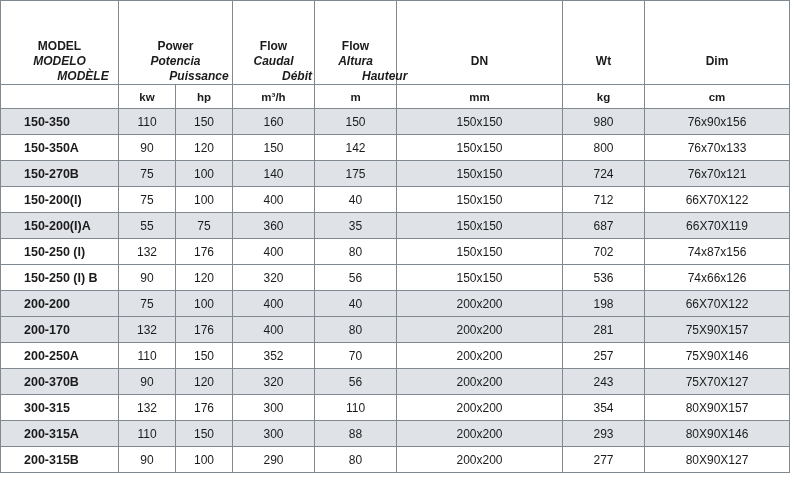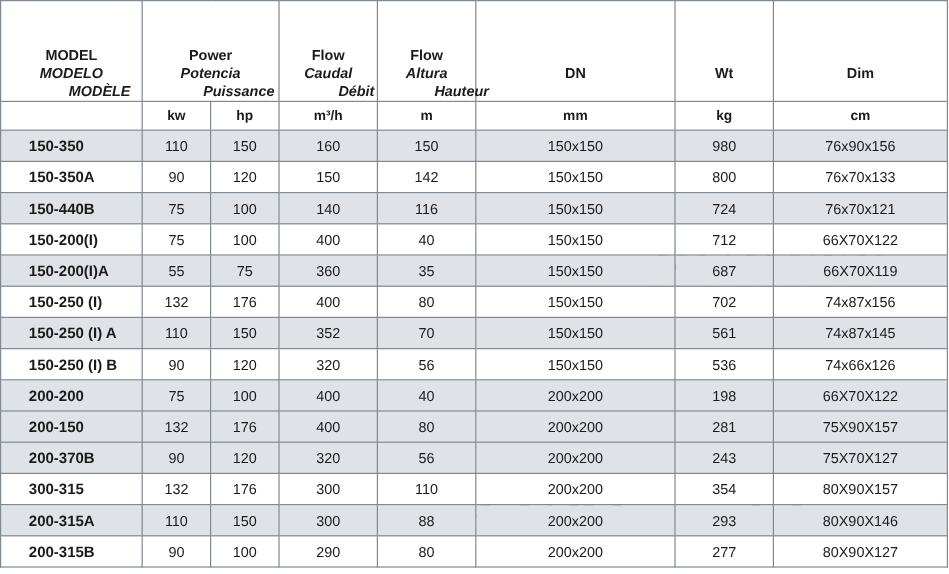--- a/index.html
+++ b/index.html
@@ -173,25 +173,25 @@
           <td class="model">150-350A</td>
           <td>90</td>
           <td>120</td>
           <td>150</td>
           <td>142</td>
           <td>150x150</td>
           <td>800</td>
           <td>76x70x133</td>
         </tr>
         <tr class="odd">
-          <td class="model">150-440B</td>
+          <td class="model">150-270B</td>
           <td>75</td>
           <td>100</td>
           <td>140</td>
-          <td>116</td>
+          <td>175</td>
           <td>150x150</td>
           <td>724</td>
           <td>76x70x121</td>
         </tr>
         <tr class="even">
           <td class="model">150-200(I)</td>
           <td>75</td>
           <td>100</td>
           <td>400</td>
           <td>40</td>
@@ -212,30 +212,20 @@
         <tr class="even">
           <td class="model">150-250 (I)</td>
           <td>132</td>
           <td>176</td>
           <td>400</td>
           <td>80</td>
           <td>150x150</td>
           <td>702</td>
           <td>74x87x156</td>
         </tr>
-        <tr class="odd">
-          <td class="model">150-250 (I) A</td>
-          <td>110</td>
-          <td>150</td>
-          <td>352</td>
-          <td>70</td>
-          <td>150x150</td>
-          <td>561</td>
-          <td>74x87x145</td>
-        </tr>
         <tr class="even">
           <td class="model">150-250 (I) B</td>
           <td>90</td>
           <td>120</td>
           <td>320</td>
           <td>56</td>
           <td>150x150</td>
           <td>536</td>
           <td>74x66x126</td>
         </tr>
@@ -243,28 +233,38 @@
           <td class="model">200-200</td>
           <td>75</td>
           <td>100</td>
           <td>400</td>
           <td>40</td>
           <td>200x200</td>
           <td>198</td>
           <td>66X70X122</td>
         </tr>
         <tr class="odd">
-          <td class="model">200-150</td>
+          <td class="model">200-170</td>
           <td>132</td>
           <td>176</td>
           <td>400</td>
           <td>80</td>
           <td>200x200</td>
           <td>281</td>
           <td>75X90X157</td>
+        </tr>
+        <tr class="even">
+          <td class="model">200-250A</td>
+          <td>110</td>
+          <td>150</td>
+          <td>352</td>
+          <td>70</td>
+          <td>200x200</td>
+          <td>257</td>
+          <td>75X90X146</td>
         </tr>
         <tr class="odd">
           <td class="model">200-370B</td>
           <td>90</td>
           <td>120</td>
           <td>320</td>
           <td>56</td>
           <td>200x200</td>
           <td>243</td>
           <td>75X70X127</td>

